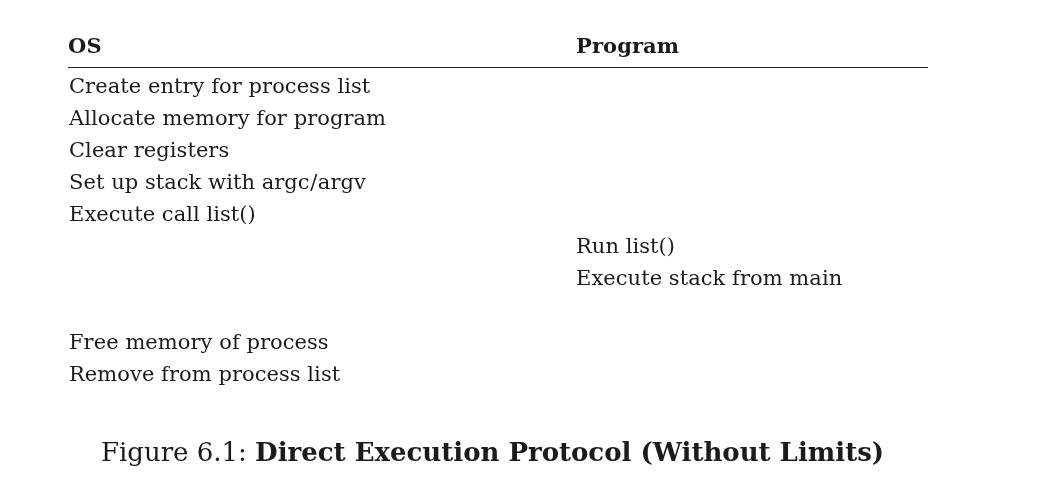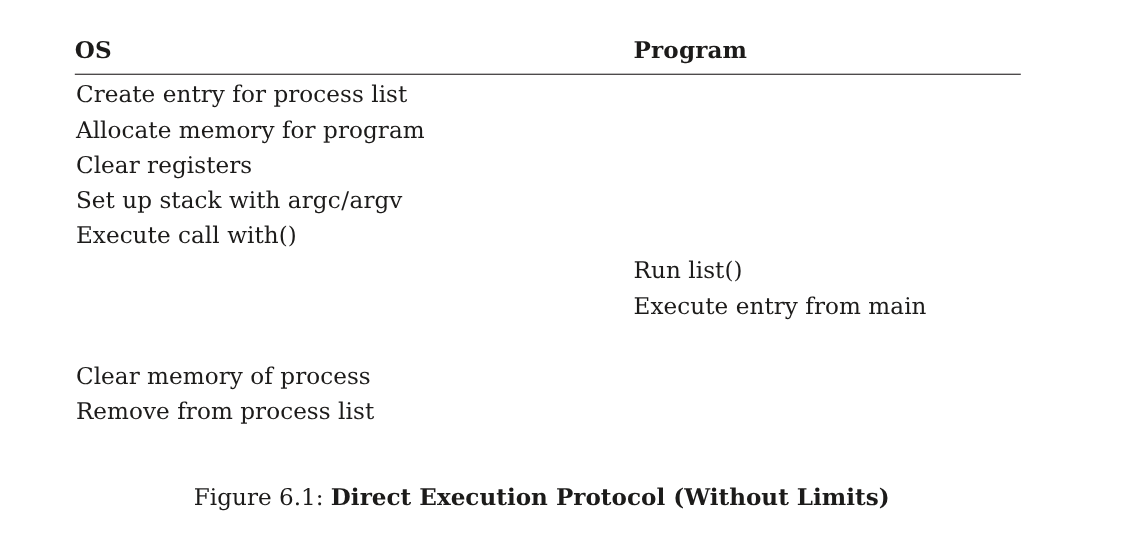--- a/index.html
+++ b/index.html
@@ -82,21 +82,21 @@
   .cell b { font-weight: normal; }
   .slash { padding: 0 0.5px; }
 
   
   .caption {
     position: absolute;
     left: 0;
     top: 438px;
     width: 985px;
     text-align: center;
-    font-size: 21px;
+    font-size: 26px;
     line-height: 28px;
     white-space: nowrap;
   }
   .caption .cap-label { font-weight: normal; }
   .caption .cap-title { font-weight: bold; }
 </style>
 </head>
 <body>
 
 <div id="figure">
@@ -125,41 +125,41 @@
       <div class="cell os">Clear registers</div>
       <div class="cell program"></div>
     </div>
 
     <div class="row">
       <div class="cell os"><span>Set up stack with argc</span><span class="slash">/</span><span>argv</span></div>
       <div class="cell program"></div>
     </div>
 
     <div class="row">
-      <div class="cell os"><span>Execute </span><b>call</b><span> with()</span></div>
+      <div class="cell os"><span>Execute </span><b>call</b><span> list()</span></div>
       <div class="cell program"></div>
     </div>
 
     <div class="row">
       <div class="cell os"></div>
       <div class="cell program">Run list()</div>
     </div>
 
     <div class="row">
       <div class="cell os"></div>
-      <div class="cell program"><span>Execute </span><b>entry</b><span> from main</span></div>
+      <div class="cell program"><span>Execute </span><b>stack</b><span> from main</span></div>
     </div>
 
     <div class="row">
       <div class="cell os"></div>
       <div class="cell program"></div>
     </div>
 
     <div class="row">
-      <div class="cell os">Clear memory of process</div>
+      <div class="cell os">Free memory of process</div>
       <div class="cell program"></div>
     </div>
 
     <div class="row">
       <div class="cell os">Remove from process list</div>
       <div class="cell program"></div>
     </div>
 
   </div>
 

